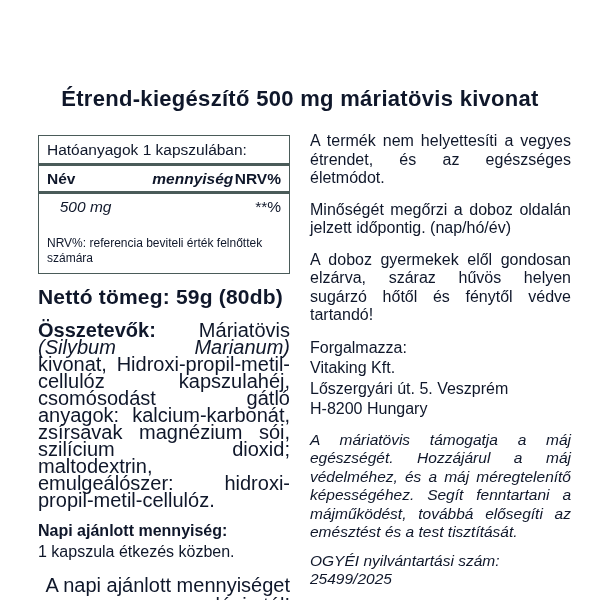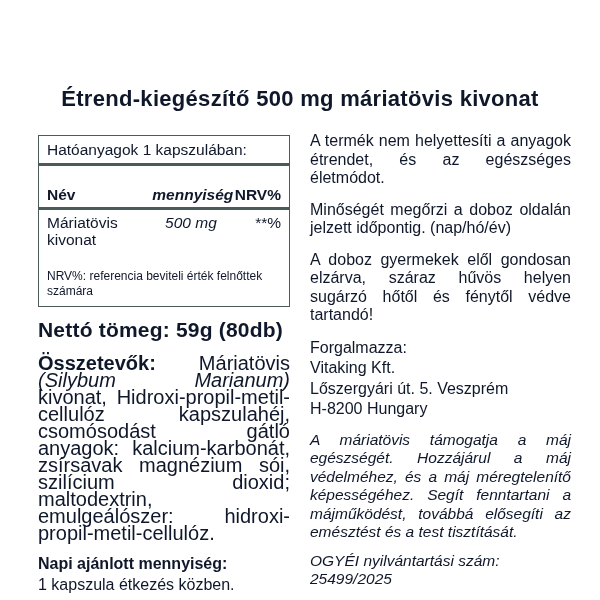--- a/index.html
+++ b/index.html
@@ -18,21 +18,21 @@
   .right-col { position:absolute; top:104px; left:310px; width:261px; }
 
   
   .info-box { border:1.5px solid #4a5b59; }
   .box-header {
     font-weight:normal; font-size:15.5px; line-height:18px;
     padding:5px 8px 4px; border-bottom:3px solid #4a5b59;
   }
   .box-cols {
     display:flex; font-weight:bold; font-size:15.5px; line-height:18px;
-    padding:20px 8px 3px; border-bottom:3px solid #4a5b59;
+    padding:4px 8px 3px; border-bottom:3px solid #4a5b59;
   }
   .box-row { display:flex; font-size:15.5px; line-height:17px; padding:4px 8px 0; }
   .c-name   { flex:0 0 45%; text-align:left; }
   .c-amount { flex:0 0 33%; text-align:center;font-style:italic; }
   .c-nrv    { flex:1 1 auto; text-align:right; }
   .box-sub {
     font-size:12.5px; line-height:14px; padding:1px 8px 5px;
     border-bottom:3px solid #4a5b59;
   }
   .box-notes { font-size:12px; line-height:15px; padding:21px 8px 7px; }
@@ -63,21 +63,20 @@
   <div class="left-col">
 
     <div class="info-box">
       <div class="box-header">Hatóanyagok 1 kapszulában:</div>
       <div class="box-cols">
         <span class="c-name">Név</span>
         <span class="c-amount">mennyiség</span>
         <span class="c-nrv">NRV%</span>
       </div>
       <div class="box-row">
-        <span class="c-name">Máriatövis kivonat</span>
         <span class="c-amount">500 mg</span>
         <span class="c-nrv">**%</span>
       </div>
       <div class="box-notes">
         <div>NRV%: referencia beviteli érték felnőttek számára</div>
       </div>
     </div>
 
     <div class="net-weight">Nettó tömeg: 59g (80db)</div>
 
@@ -85,21 +84,21 @@
 
     <div class="daily-heading">Napi ajánlott mennyiség:</div>
     <div class="daily-text">1 kapszula étkezés közben.</div>
 
     <p class="warning">A napi ajánlott mennyiséget ne lépje túl!</p>
 
   </div>
 
   <div class="right-col">
 
-    <p>A termék nem helyettesíti a anyagok étrendet, és az egészséges életmódot.</p>
+    <p>A termék nem helyettesíti a vegyes étrendet, és az egészséges életmódot.</p>
     <p>Minőségét megőrzi a doboz oldalán jelzett időpontig. (nap/hó/év)</p>
     <p>A doboz gyermekek elől gondosan elzárva, száraz hűvös helyen sugárzó hőtől és fénytől védve tartandó!</p>
 
     <p class="address">
       <span>Forgalmazza:</span><br>
       <span>Vitaking Kft.</span><br>
       <span>Lőszergyári út. 5. Veszprém</span><br>
       <span>H-8200 Hungary</span>
     </p>
 

